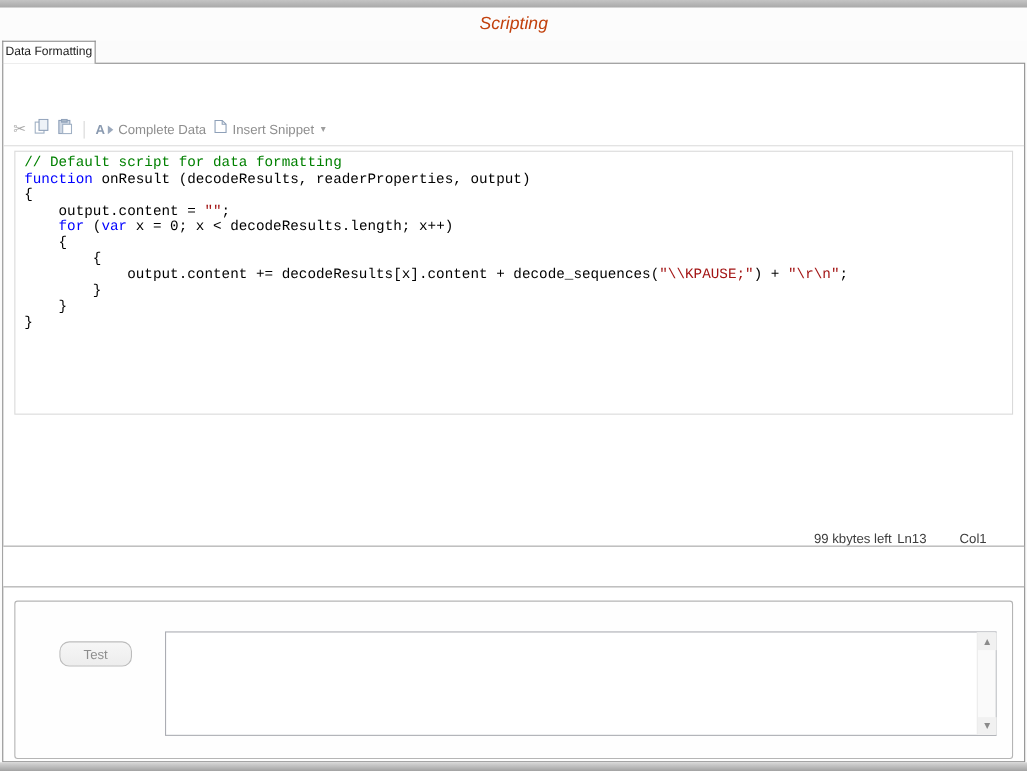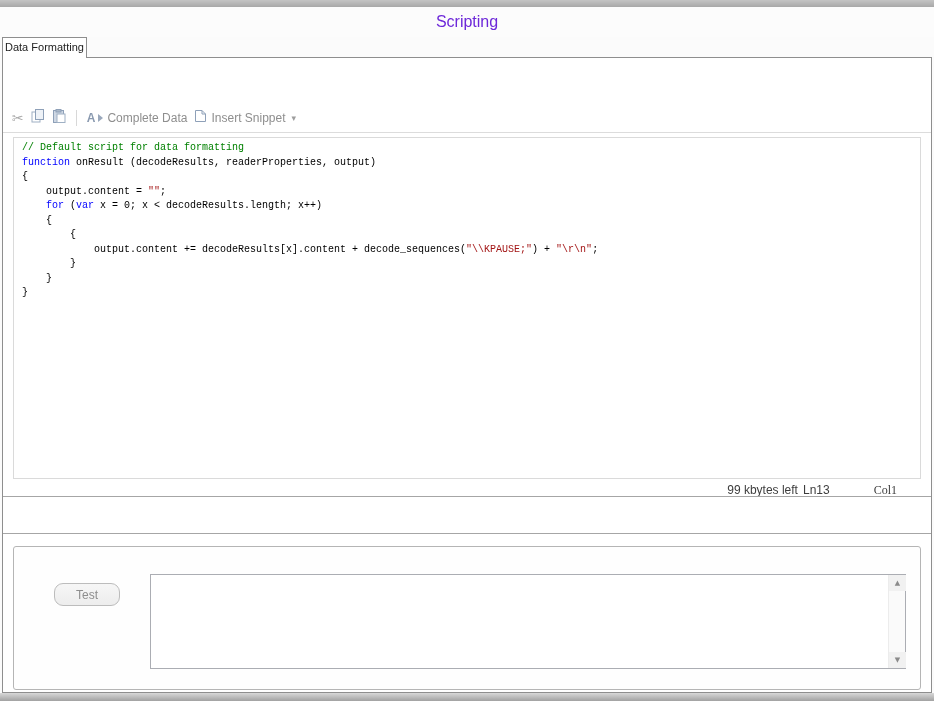--- a/index.html
+++ b/index.html
@@ -10,22 +10,23 @@
     font-family: "Liberation Sans", sans-serif;
     color: #1a1a1a;
     overflow: hidden;
   }
   .top-strip {
     position: absolute; top: 0; left: 0; right: 0; height: 7px;
     background: linear-gradient(#c4c4c4, #a8a8a8);
   }
   .title-bar {
     position: absolute; top: 7px; left: 0; right: 0; height: 30px;
-    text-align: center; font-size: 16px; padding-top: 6px; color: #6d28d9;
+    text-align: center; font-size: 16px; padding-top: 6px; color: #c2410c;
     background: #fcfcfc;
+    font-style: italic;
   }
   .tab {
     position: absolute; top: 37px; left: 2px; height: 21px; z-index: 3;
     background: #ffffff;
     border: 1px solid #8e8e8e; border-bottom: none;
     font-size: 11px; line-height: 19px; padding: 0 2px; color: #222;
     cursor: default;
   }
   .panel {
     position: absolute; top: 57px; left: 2px; width: 930px; height: 636px;
@@ -57,38 +58,38 @@
   .vsep { width: 1px; height: 16px; background: #d8d8d8; margin: 0 3px; }
   .tb-label { color: #8e8e8e; font-size: 12px; }
   .cw-icon { color: #8a9ab0; font-weight: bold; font-size: 12px; position: relative; padding-right: 8px; }
   .cw-icon::after {
     content: ""; position: absolute; right: 0; top: 3px;
     border-left: 5px solid #9aa8bc; border-top: 4px solid transparent; border-bottom: 4px solid transparent;
   }
   .caret { color: #9e9e9e; font-size: 9px; margin-left: 2px; font-family: "DejaVu Sans", sans-serif; }
   
   .editor {
-    position: absolute; top: 79px; left: 10px; right: 10px; height: 342px;
+    position: absolute; top: 79px; left: 10px; right: 10px; height: 240px;
     background: #fff; border: 1px solid #dadada;
     padding: 3px 0 0 8px; overflow: hidden;
     font-family: "Liberation Mono", "DejaVu Sans Mono", monospace;
-    font-size: 10px; line-height: 14.5px; cursor: text;
+    font-size: 13px; line-height: 14.5px; cursor: text;
   }
   .code-line { white-space: pre; }
   .com { color: #008000; }
   .kw  { color: #0000ff; }
   .str { color: #a31515; }
   .pln { color: #000000; }
   
   .status-row {
     position: absolute; top: 425px; right: 34px; height: 14px;
     font-size: 12px; color: #3d3d3d;
   }
   .status-row .st-line { margin-left: 5px; }
-  .status-row .st-col { margin-left: 44px; font-family: Liberation Serif, serif; }
+  .status-row .st-col { margin-left: 30px; }
   
   .output-strip {
     position: absolute; top: 438px; left: 0; right: 0; height: 38px;
     background: #fff; border-top: 1px solid #a6a6a6; border-bottom: 1px solid #a6a6a6;
   }
   
   .test-group {
     position: absolute; top: 488px; left: 10px; right: 10px; height: 144px;
     border: 1px solid #b5b5b5; border-radius: 3px; background: #fefefe;
   }

